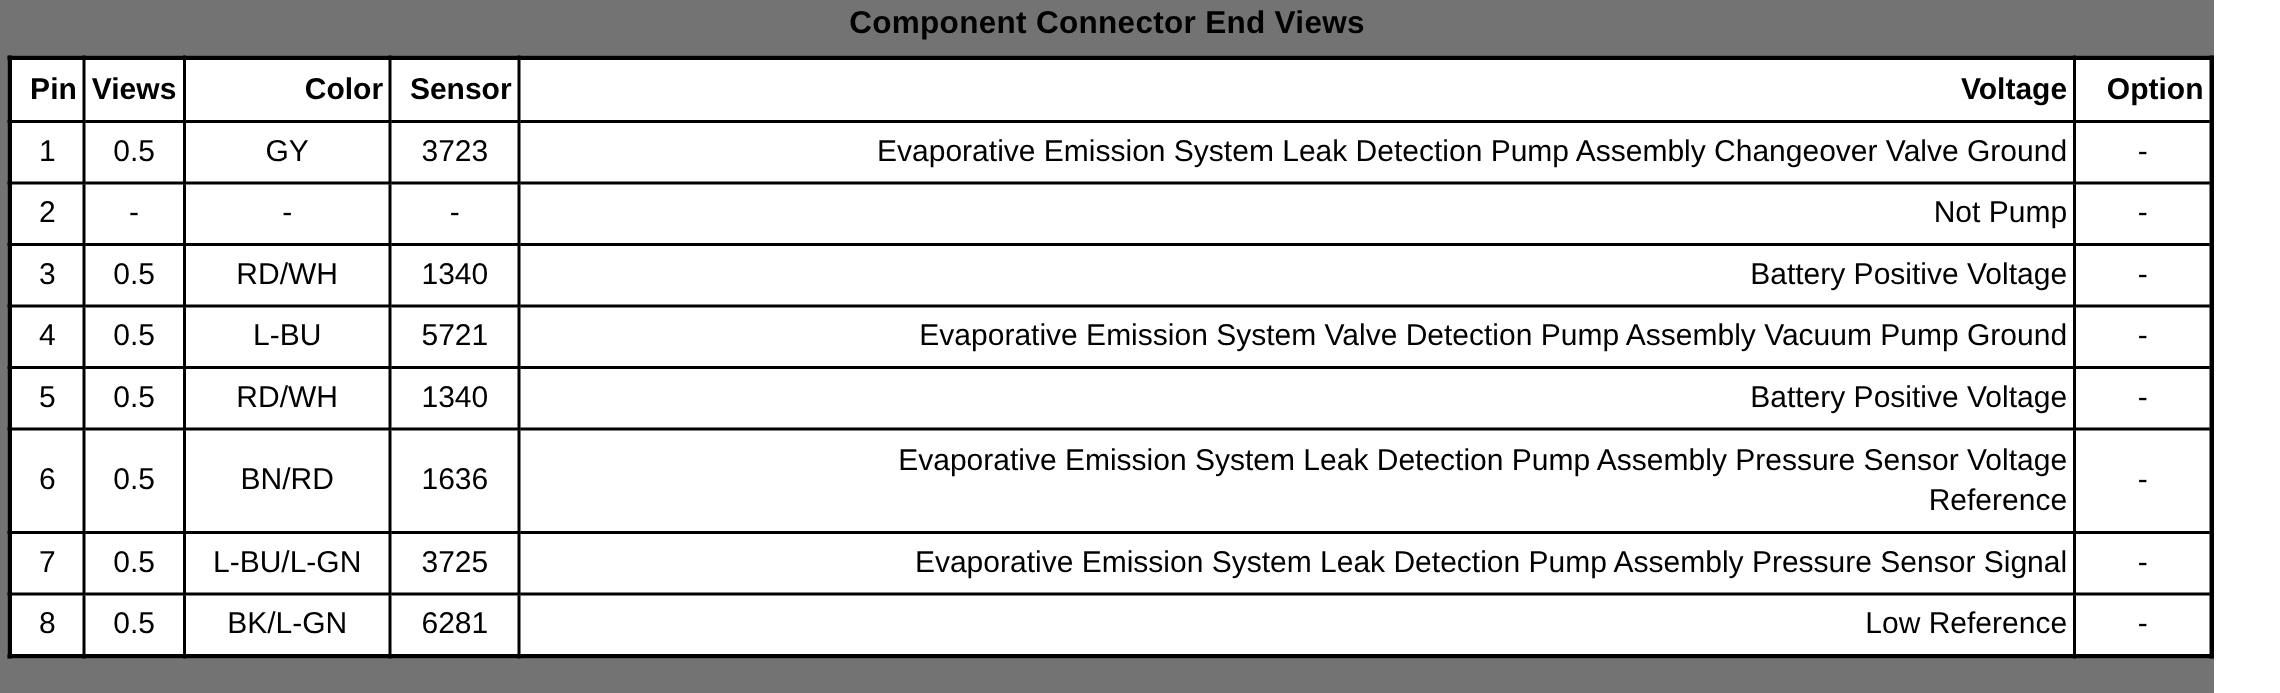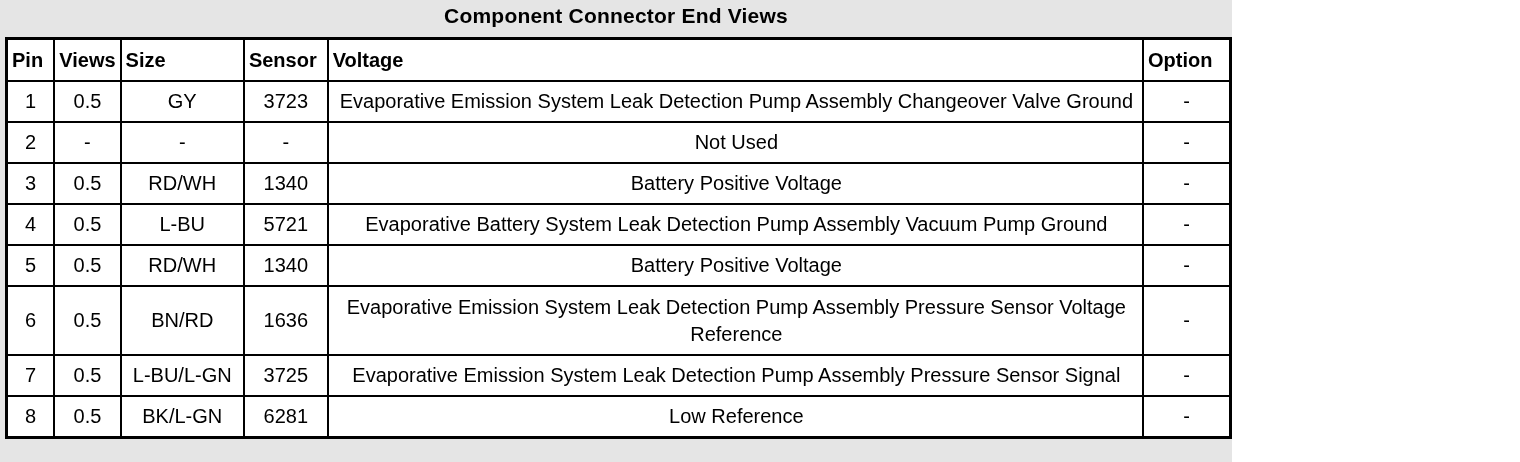--- a/index.html
+++ b/index.html
@@ -3,24 +3,24 @@
 <meta charset="utf-8">
 <style>
   html, body {
     margin: 0;
     padding: 0;
     background: #ffffff;
     font-family: "Liberation Sans", sans-serif;
     color: #000000;
   }
   .page {
-    width: 1232px;
+    width: 1476px;
     height: 462px;
     position: relative;
-    background: #e5e5e5;
+    background: #737373;
     overflow: hidden;
   }
   .title {
     width: 100%;
     text-align: center;
     font-size: 21px;
     font-weight: bold;
     padding-top: 4px;
     letter-spacing: 0.2px;
   }
@@ -35,29 +35,29 @@
   table.connector th,
   table.connector td {
     border: 2px solid #000000;
     font-size: 20px;
     padding: 0 4px;
     overflow: hidden;
     vertical-align: middle;
   }
   table.connector th {
     font-weight: bold;
-    text-align: left;
+    text-align: right;
     height: 40px;
   }
   table.connector td {
     text-align: center;
     height: 39px;
   }
   table.connector td.func {
-    text-align: center;
+    text-align: right;
     padding-left: 6px;
     white-space: pre-line;
     line-height: 1.35;
   }
   tr.tall td { height: 67px; }
   .col-pin      { width: 50px;  }
   .col-size     { width: 62px;  }
   .col-color    { width: 140px; }
   .col-circuit  { width: 86px;  }
   .col-function { width: 1070px;}
@@ -75,57 +75,57 @@
       <col class="col-size">
       <col class="col-color">
       <col class="col-circuit">
       <col class="col-function">
       <col class="col-option">
     </colgroup>
     <thead>
       <tr>
         <th>Pin</th>
         <th>Views</th>
-        <th>Size</th>
+        <th>Color</th>
         <th>Sensor</th>
         <th>Voltage</th>
         <th>Option</th>
       </tr>
     </thead>
     <tbody>
       <tr>
         <td>1</td>
         <td>0.5</td>
         <td>GY</td>
         <td>3723</td>
         <td class="func">Evaporative Emission System Leak Detection Pump Assembly Changeover Valve Ground</td>
         <td>-</td>
       </tr>
       <tr>
         <td>2</td>
         <td>-</td>
         <td>-</td>
         <td>-</td>
-        <td class="func">Not Used</td>
+        <td class="func">Not Pump</td>
         <td>-</td>
       </tr>
       <tr>
         <td>3</td>
         <td>0.5</td>
         <td>RD/WH</td>
         <td>1340</td>
         <td class="func">Battery Positive Voltage</td>
         <td>-</td>
       </tr>
       <tr>
         <td>4</td>
         <td>0.5</td>
         <td>L-BU</td>
         <td>5721</td>
-        <td class="func">Evaporative Battery System Leak Detection Pump Assembly Vacuum Pump Ground</td>
+        <td class="func">Evaporative Emission System Valve Detection Pump Assembly Vacuum Pump Ground</td>
         <td>-</td>
       </tr>
       <tr>
         <td>5</td>
         <td>0.5</td>
         <td>RD/WH</td>
         <td>1340</td>
         <td class="func">Battery Positive Voltage</td>
         <td>-</td>
       </tr>

